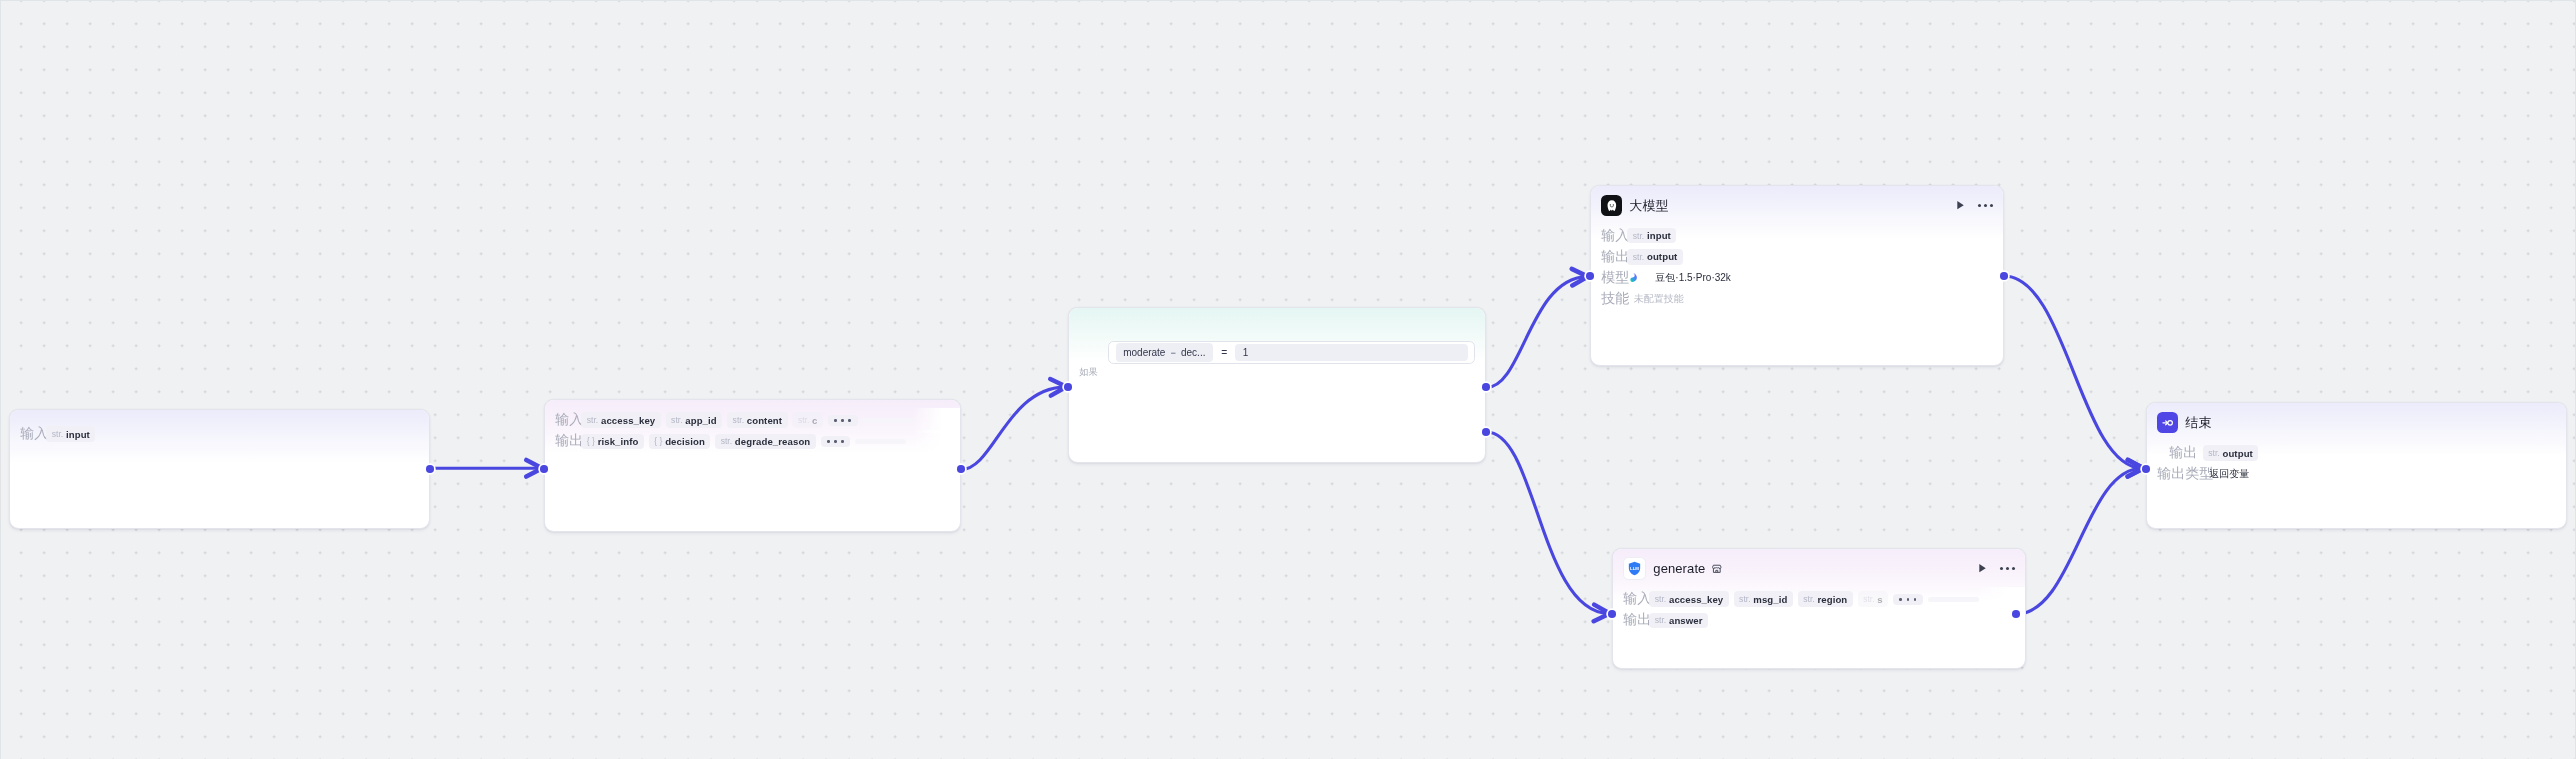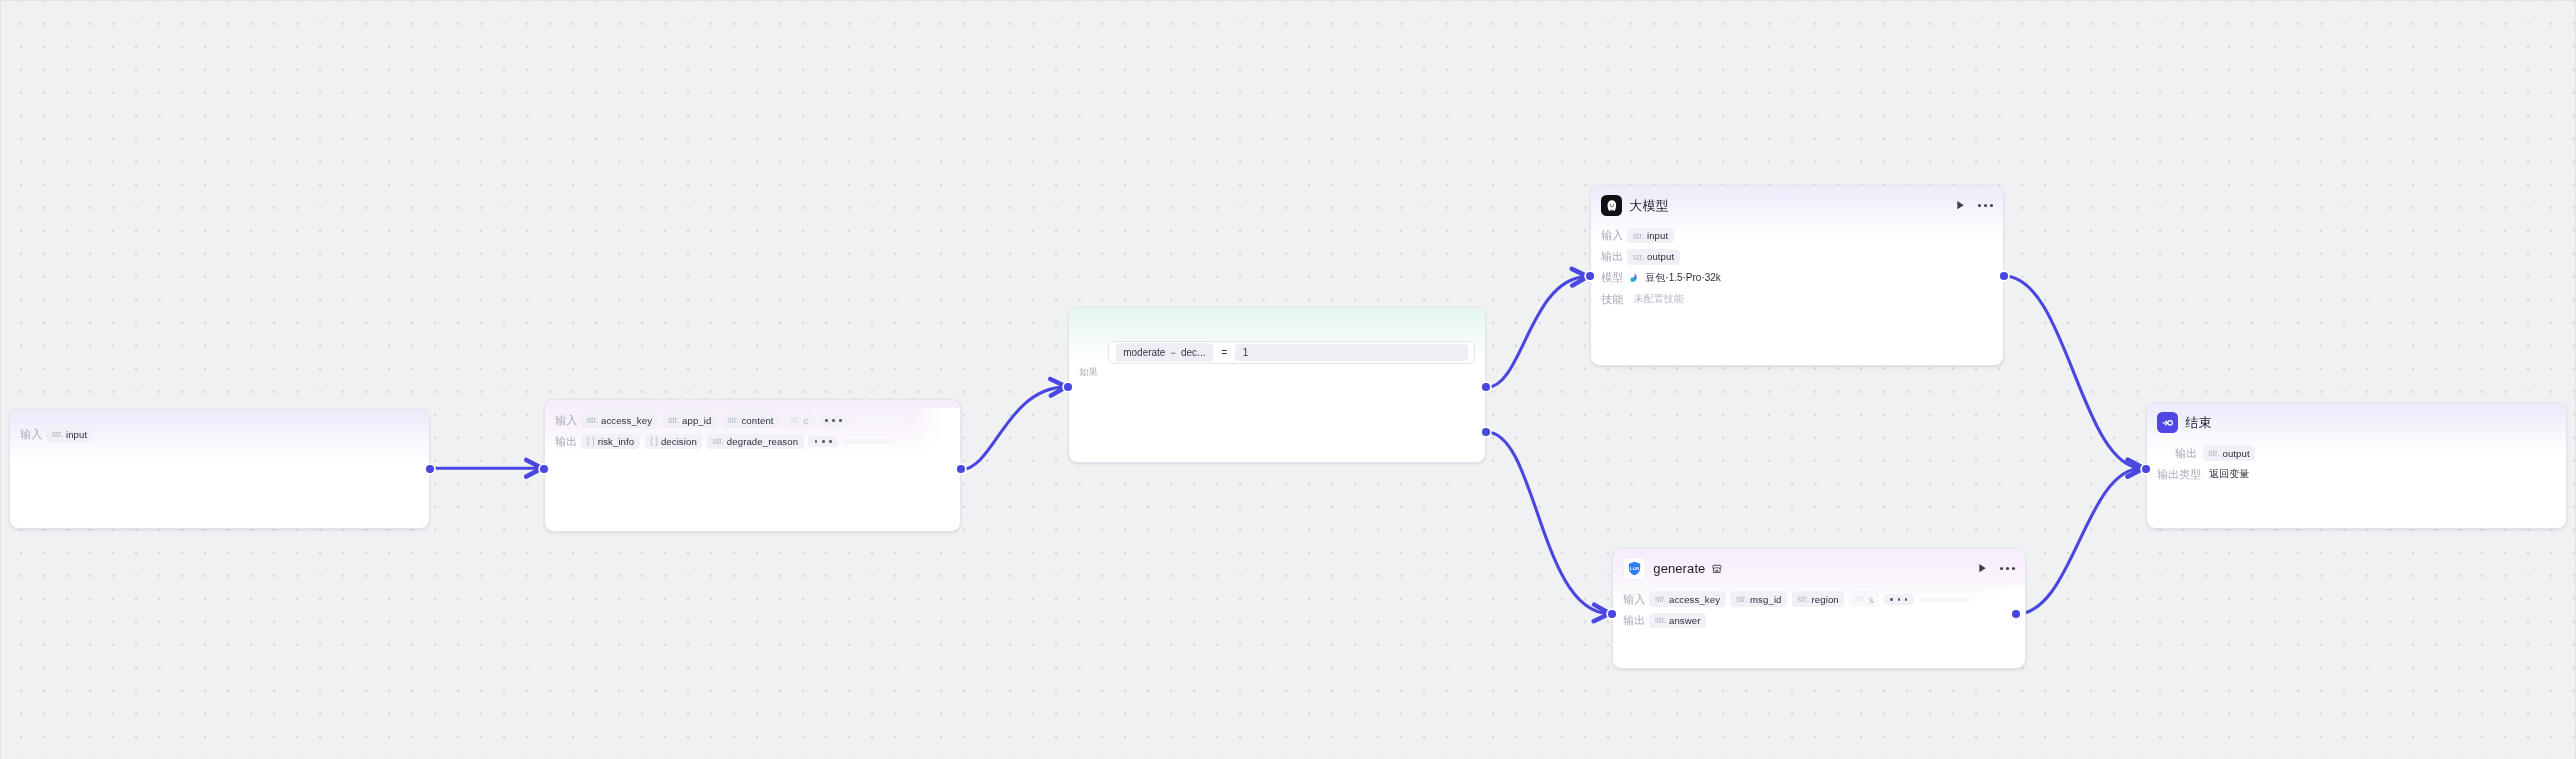--- a/index.html
+++ b/index.html
@@ -79,41 +79,41 @@
   
   .rows { padding: 6.2px 0 9px 0; }
   .row {
     display:flex; align-items:center;
     padding: 0 0 0 10.3px;
     height: 18.5px;
     margin-bottom: 2.7px;
     position: relative;
   }
   .rlabel {
-    font-size: 11px; color:#a8abb8; flex:none;
+    font-size: 14px; color:#a8abb8; flex:none;
     width: 20.5px; white-space:nowrap;
   }
   .rlabel.wide { width: 40px; }
   .chips { display:flex; align-items:center; gap:4.8px; margin-left: 5.5px; min-width:0; }
   .chip {
     display:inline-flex; align-items:center; gap:2.7px;
     background:#f0f0f6; border-radius:4.1px;
     padding: 2.4px 5.5px;
     font-size: 9.6px; white-space: nowrap; flex:none;
   }
   .chip .ty { color:#b3b6c6; font-size: 8.6px; }
-  .chip .nm { color:#2b2e3c; font-weight: 400; letter-spacing:0.1px; }
+  .chip .nm { color:#2b2e3c; font-weight: 700; letter-spacing:0.1px; }
   .chip.faded { opacity:.38; }
   .chip.more { background:#f0f0f6; padding: 4.1px 5.5px; }
   .chip.more i { width:2.7px;height:2.7px;border-radius:50%;background:#5b5f72;display:inline-block;margin:0 0.9px; }
   .chip.ghost { background:#f5f5fa; width: 40px; overflow:hidden; }
 
   .plaintext { font-size:10px; color:#2b2e3c; margin-left:12px; white-space:nowrap; }
   .plaintext.muted { color:#b6b9c6; }
-  .modelline { display:flex;align-items:center;gap:7px;margin-left:5.5px; }
+  .modelline { display:flex;align-items:center;gap:17px;margin-left:5.5px; }
   .modelname { font-size:10px;color:#2b2e3c; white-space:nowrap; }
 
   
   .fade {
     position:absolute; top:-2.7px; right:0; width: 48px; height: 25px;
     background: linear-gradient(90deg, rgba(255,255,255,0) 0%, #ffffff 62%);
     pointer-events:none;
   }
 
   

